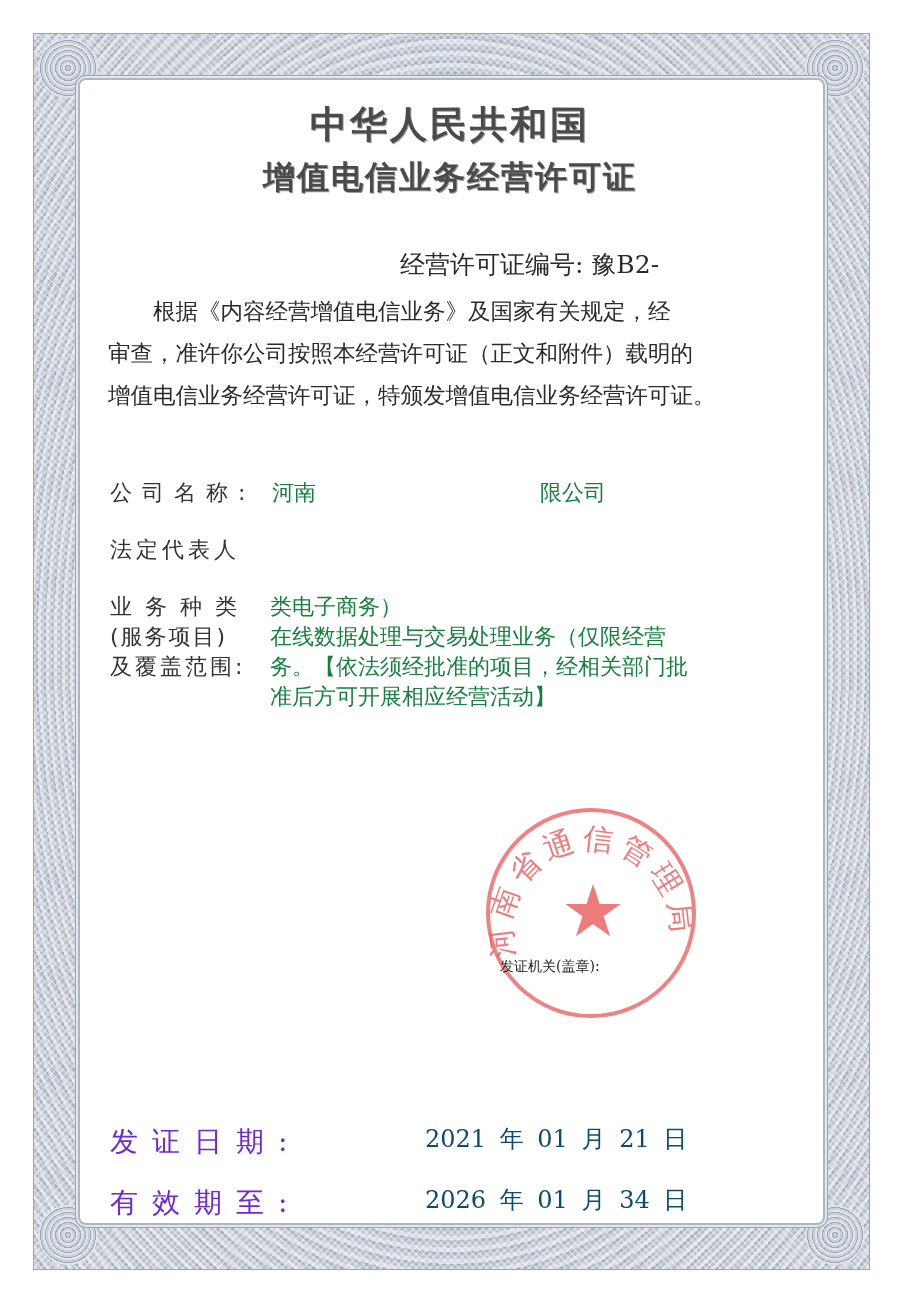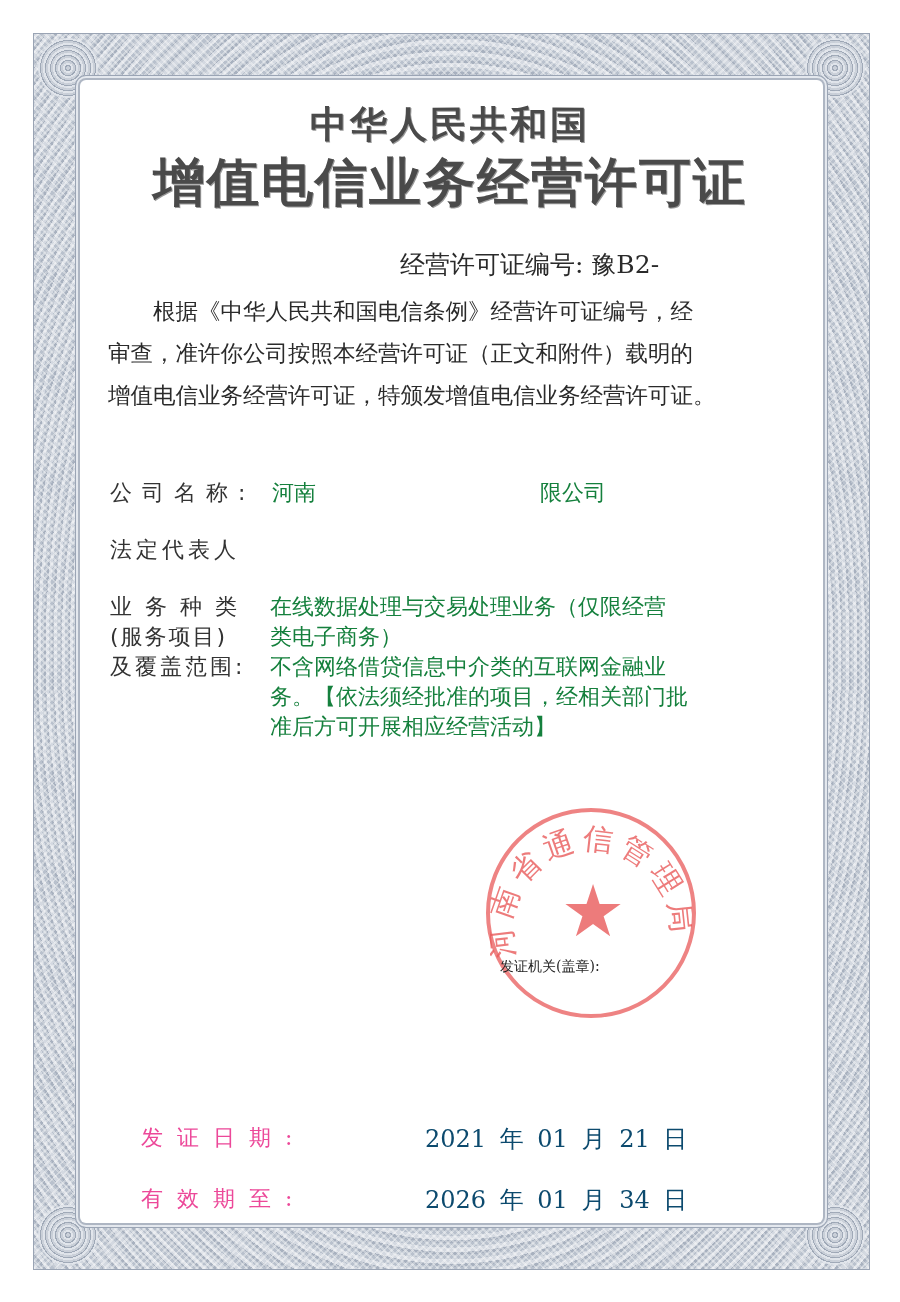--- a/index.html
+++ b/index.html
@@ -24,21 +24,21 @@
       position: absolute; width: 60px; height: 60px; border-radius: 50%;
       background: repeating-radial-gradient(circle, #c9cfd8 0 2px, #9aa4b3 2px 3px, #e2e6ec 3px 5px);
       opacity: 0.9;
     }
     .title {
       position: absolute; left: 0; width: 900px; text-align: center; color: #4a4a4a;
       font-family: "DejaVu Serif", "Liberation Serif", serif; font-weight: bold;
       text-shadow: 1px 1px 0 #9a9a9a;
     }
     .t1 { top: 100px; font-size: 37px; letter-spacing: 3px; }
-    .t2 { top: 148px; font-size: 52px; letter-spacing: 2px; }
+    .t2 { top: 156px; font-size: 32px; letter-spacing: 2px; }
     .licno { position: absolute; left: 400px; top: 248px; font-size: 25px; color: #2a2a2a; }
     .preamble {
       position: absolute; left: 108px; top: 290px; width: 690px; font-size: 22.5px;
       line-height: 42px; color: #2a2a2a;
     }
     .preamble .indent { padding-left: 45px; }
     .label { position: absolute; font-size: 22px; color: #333; font-family: "DejaVu Sans", "Liberation Sans", sans-serif; }
     .val { position: absolute; font-size: 22px; color: #15803d; font-family: "DejaVu Sans", "Liberation Sans", sans-serif; }
     .company-label { left: 110px; top: 478px; letter-spacing: 10px; }
     .company-prefix { left: 272px; top: 478px; }
@@ -52,61 +52,60 @@
     .seal {
       position: absolute; left: 486px; top: 808px; width: 210px; height: 210px; border-radius: 50%;
       border: 4px solid rgba(232,90,90,0.75); box-sizing: border-box;
     }
     .seal svg { position: absolute; left: 0; top: 0; }
     .seal-star {
       position: absolute; left: 66px; top: 62px; width: 74px; height: 74px; color: rgba(232,90,90,0.8);
       font-size: 72px; line-height: 74px; text-align: center; font-family: "DejaVu Sans", sans-serif;
     }
     .issuer { position: absolute; left: 500px; top: 958px; font-size: 14px; color: #1f1f1f; }
-    .date-label { position: absolute; left: 110px; font-size: 22px; letter-spacing: 14px; color: #ec4899; margin-left: 31px; }
+    .date-label { position: absolute; left: 110px; font-size: 28px; letter-spacing: 14px; color: #6d28d9; }
     .date-val { position: absolute; left: 425px; font-size: 24px; color: #0c4a6e; word-spacing: 6px; }
     .d1 { top: 1123px; }
     .d2 { top: 1184px; }
   </style>
 </head>
 <body>
 
 <div class="frame"></div>
 <div class="corner" style="left:38px;top:38px;"></div>
 <div class="corner" style="left:805px;top:38px;"></div>
 <div class="corner" style="left:38px;top:1205px;"></div>
 <div class="corner" style="left:805px;top:1205px;"></div>
 <div class="inner"></div>
 
 <div class="title t1">中华人民共和国</div>
 <div class="title t2">增值电信业务经营许可证</div>
 
 <div class="licno">经营许可证编号: 豫B2-</div>
 
 <div class="preamble">
-  <div class="indent">根据《中华人民共和国电信条例》经营许可证编号，经</div>
+  <div class="indent">根据《内容经营增值电信业务》及国家有关规定，经</div>
   <div>审查，准许你公司按照本经营许可证（正文和附件）载明的</div>
   <div>增值电信业务经营许可证，特颁发增值电信业务经营许可证。</div>
 </div>
 
 <div class="label company-label">公司名称:</div>
 <div class="val company-prefix">河南</div>
 <div class="val company-suffix">限公司</div>
 
 <div class="label legal-label">法定代表人</div>
 
 <div class="label scope-labels">
   <div class="l1">业务种类</div>
   <div class="l2">(服务项目)</div>
   <div class="l3">及覆盖范围:</div>
 </div>
 <div class="val scope-text">
+  <div>类电子商务）</div>
   <div>在线数据处理与交易处理业务（仅限经营</div>
-  <div>类电子商务）</div>
-  <div>不含网络借贷信息中介类的互联网金融业</div>
   <div>务。【依法须经批准的项目，经相关部门批</div>
   <div>准后方可开展相应经营活动】</div>
 </div>
 
 <div class="seal">
   <svg width="202" height="202" viewBox="0 0 202 202">
     <defs>
       <path id="sealArc" d="M 28 150 A 80 80 0 1 1 174 150"></path>
     </defs>
     <text font-size="30" fill="rgba(232,90,90,0.8)" font-family="DejaVu Sans, sans-serif" letter-spacing="6">

